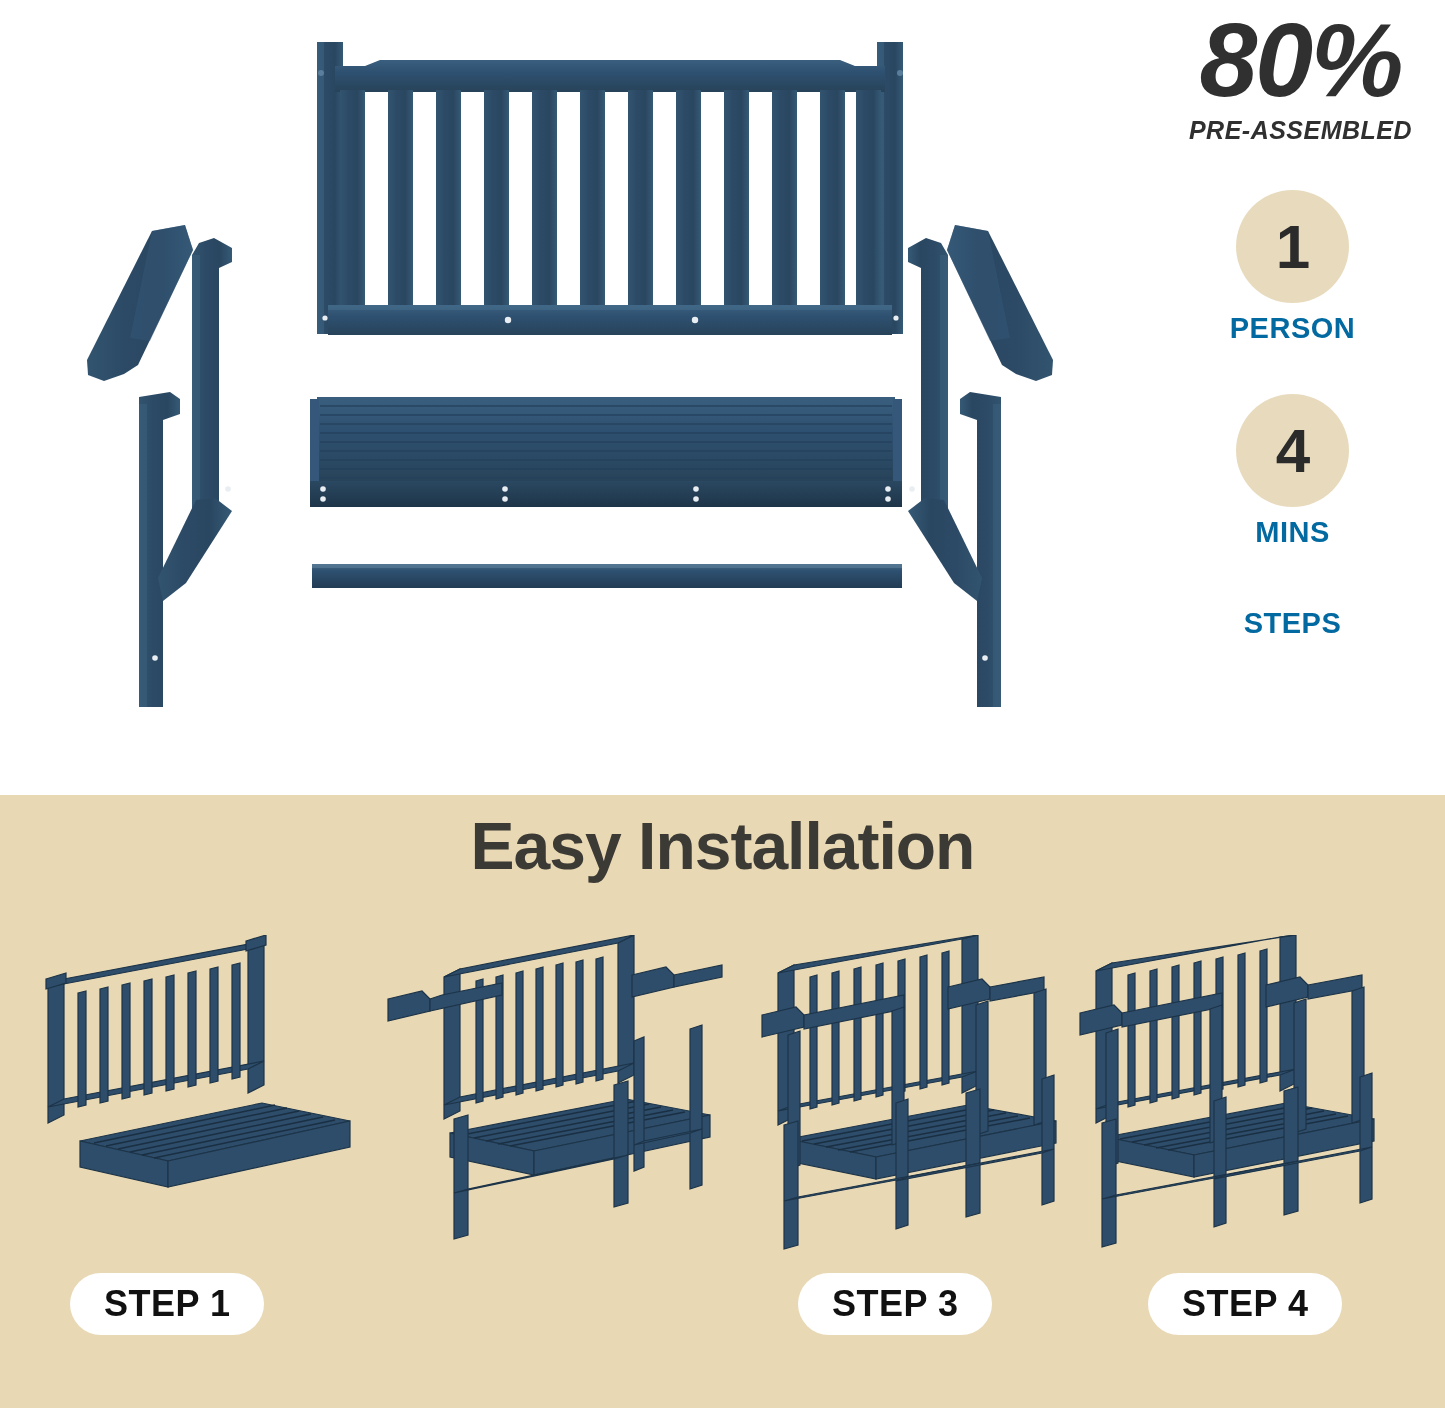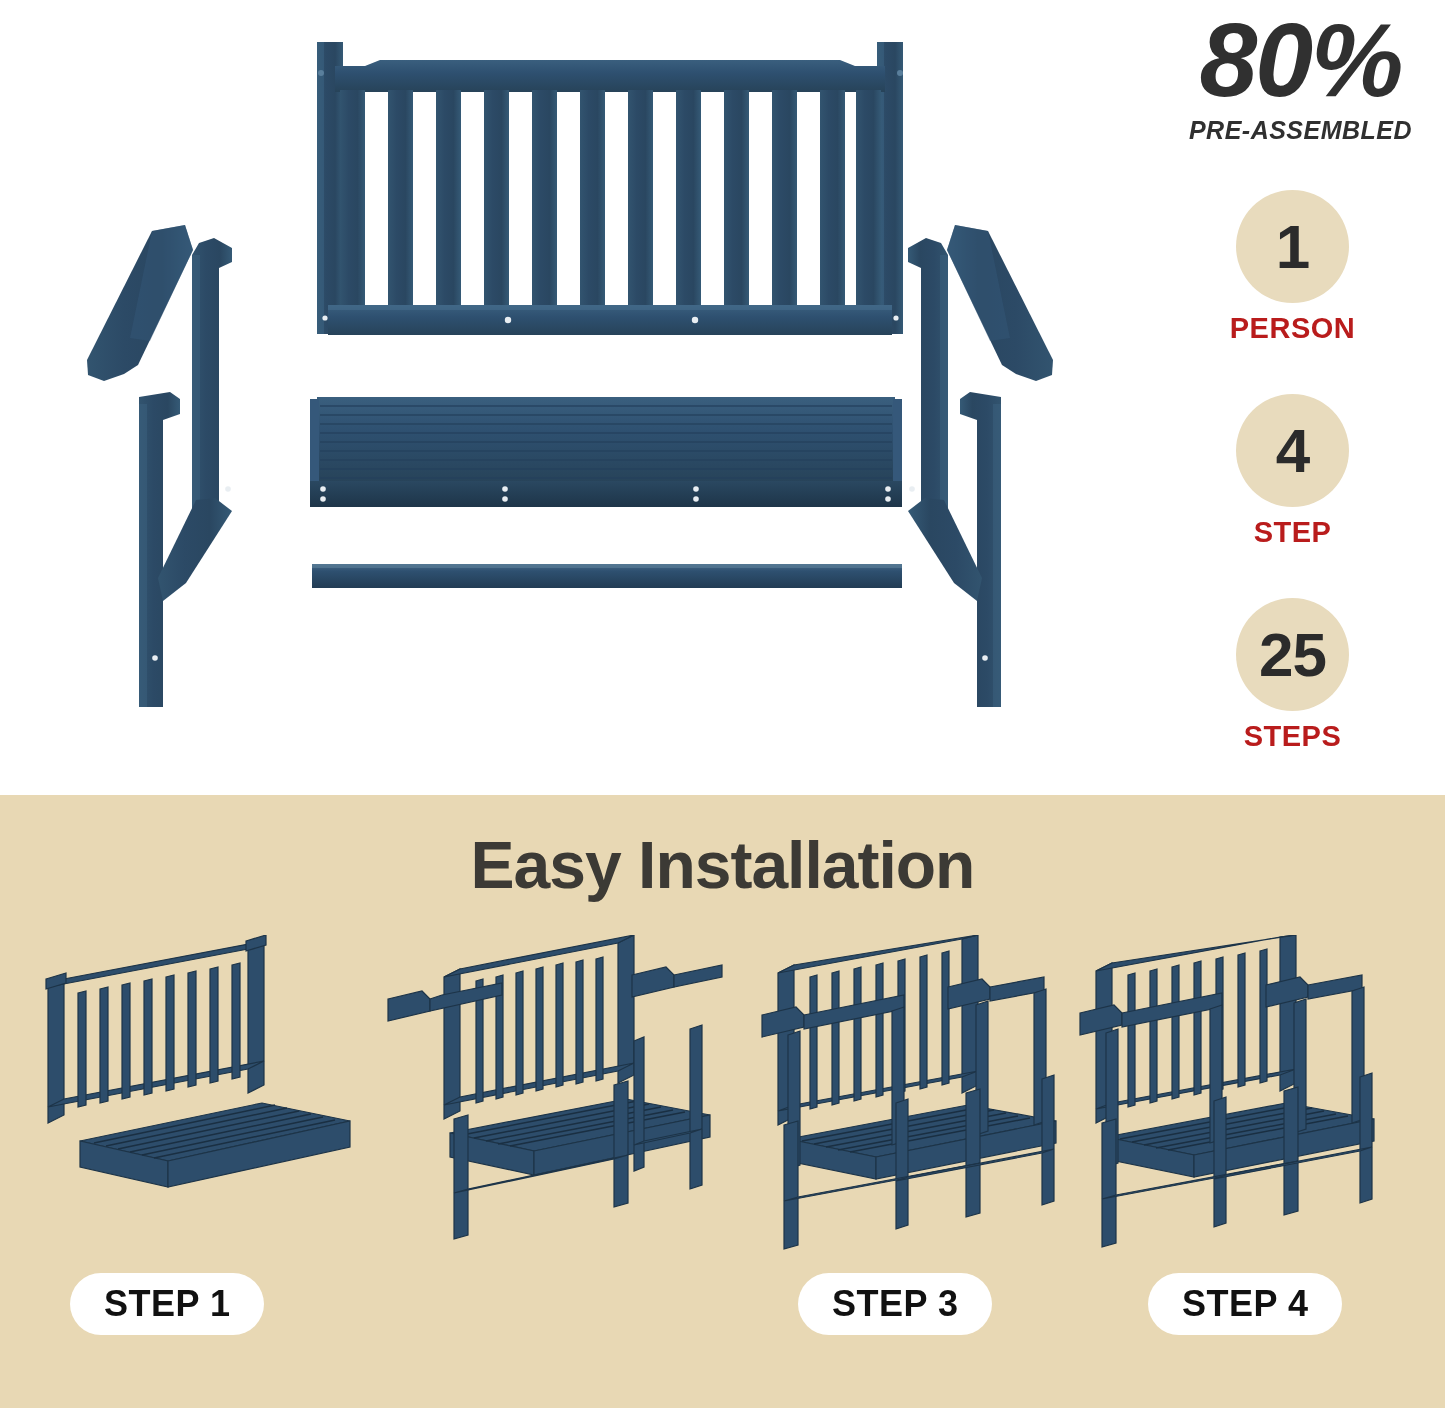--- a/index.html
+++ b/index.html
@@ -42,32 +42,32 @@
     width: 113px; height: 113px; border-radius: 50%;
     background: #e8dbbd;
     margin: 0 auto;
     display: flex; align-items: center; justify-content: center;
   }
   .badge-num {
     font-size: 62px; font-weight: bold; color: #2b2b2b;
     line-height: 1; letter-spacing: -1px;
   }
   .badge-text {
-    font-size: 29px; font-weight: bold; color: #b91c1c;
+    font-size: 29px; font-weight: bold; color: #0369a1;
     letter-spacing: 0.5px; margin-top: 9px;
   }
 
   
   #bottom-section {
     position: absolute; left: 0; top: 795px;
     width: 1445px; height: 613px;
     background: #e8d8b4;
   }
   #install-title {
-    position: absolute; left: 0; top: 32px; width: 1445px;
+    position: absolute; left: 0; top: 13px; width: 1445px;
     text-align: center;
     font-size: 66px; font-weight: bold; color: #3c3a35;
     letter-spacing: -1px;
   }
 
   #steps-row {
     position: absolute; left: 0; top: 140px;
     width: 1445px; height: 330px;
   }
   .step-cell { position: absolute; top: 0; width: 360px; height: 330px; }
@@ -231,27 +231,24 @@
         <div class="badge-circle">
           <span class="badge-num">1</span>
         </div>
         <div class="badge-text">PERSON</div>
       </div>
 
       <div class="badge-group" style="top:394px">
         <div class="badge-circle">
           <span class="badge-num">4</span>
         </div>
-        <div class="badge-text">STEP</div>
+        <div class="badge-text">MINS</div>
       </div>
 
       <div class="badge-group" style="top:598px">
-        <div class="badge-circle">
-          <span class="badge-num">25</span>
-        </div>
         <div class="badge-text">STEPS</div>
       </div>
 
     </div>
   </div>
 
   <div id="bottom-section">
 
     <div id="install-title">Easy Installation</div>
 

